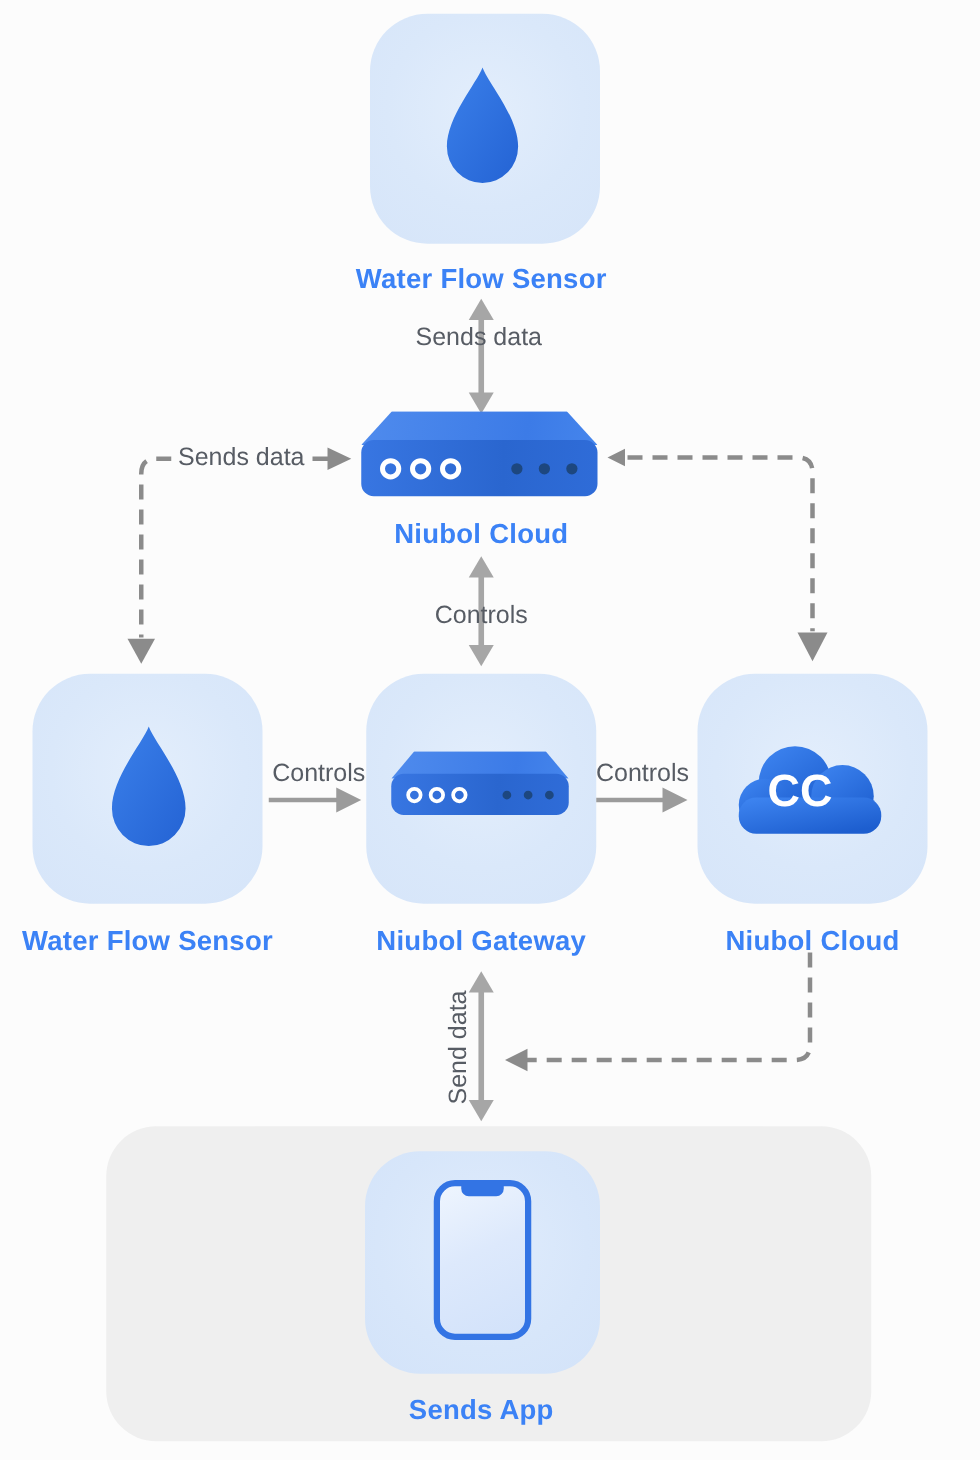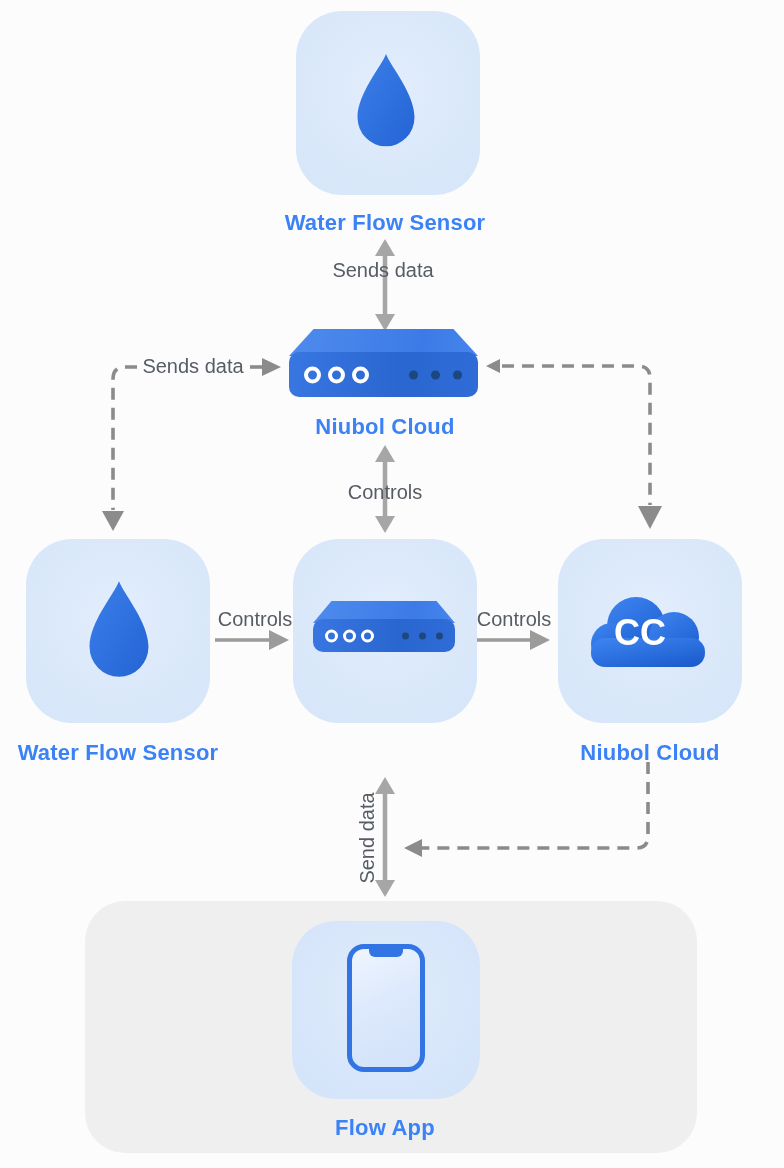--- a/index.html
+++ b/index.html
@@ -216,22 +216,23 @@
     <text x="62" y="64" text-anchor="middle" font-family="Liberation Sans, sans-serif" font-size="36" font-weight="700" letter-spacing="0" fill="#ffffff">CC</text>
   </svg>
 
   <div class="phone">
     <div class="notch"></div>
   </div>
 
   <div class="node-label" style="left:385px;top:210px;">Water Flow Sensor</div>
   <div class="node-label" style="left:385px;top:414px;">Niubol Cloud</div>
   <div class="node-label" style="left:118px;top:740px;">Water Flow Sensor</div>
+  <div class="node-label" style="left:385px;top:740px;">Niubol Gateway</div>
   <div class="node-label" style="left:650px;top:740px;">Niubol Cloud</div>
-  <div class="node-label" style="left:385px;top:1115px;">Flow App</div>
+  <div class="node-label" style="left:385px;top:1115px;">Sends App</div>
 
   <div class="edge-label" style="left:383px;top:259px;">Sends data</div>
   <div class="edge-label" style="left:193px;top:355px;">Sends data</div>
   <div class="edge-label" style="left:385px;top:481px;">Controls</div>
   <div class="edge-label" style="left:255px;top:608px;">Controls</div>
   <div class="edge-label" style="left:514px;top:608px;">Controls</div>
   <div class="edge-label rotated" style="left:367px;top:838px;">Send data</div>
 
 </div>
 

